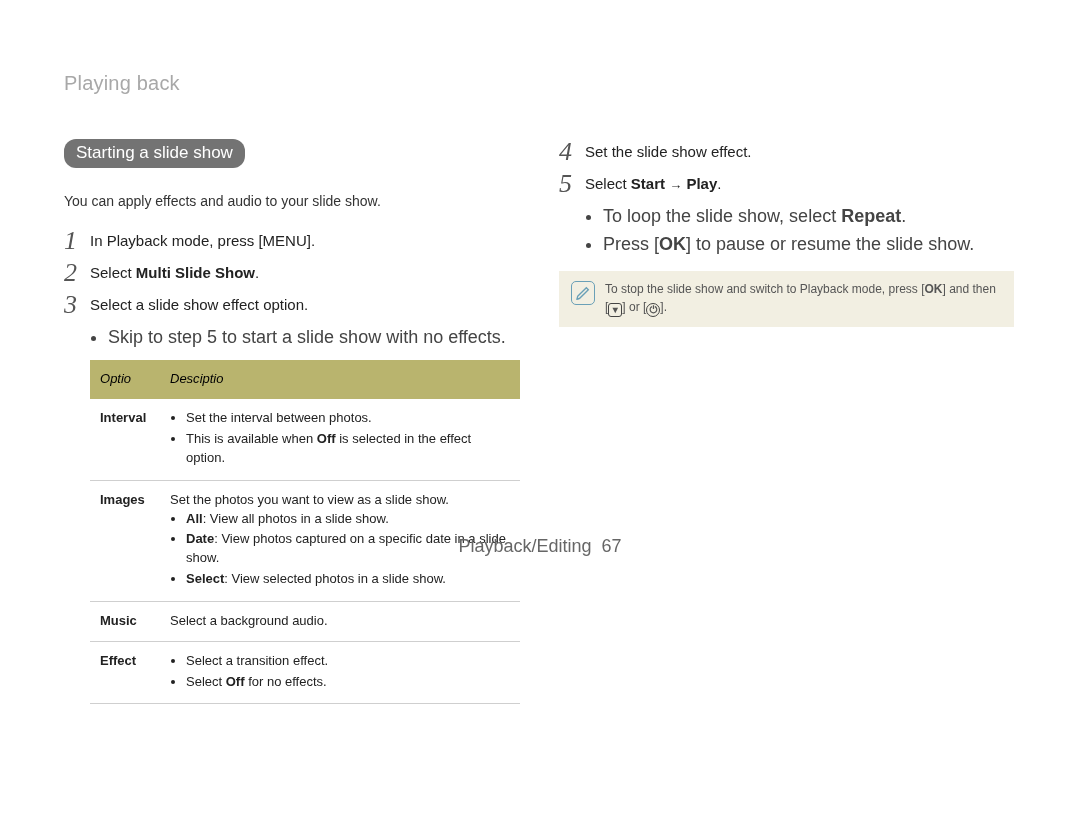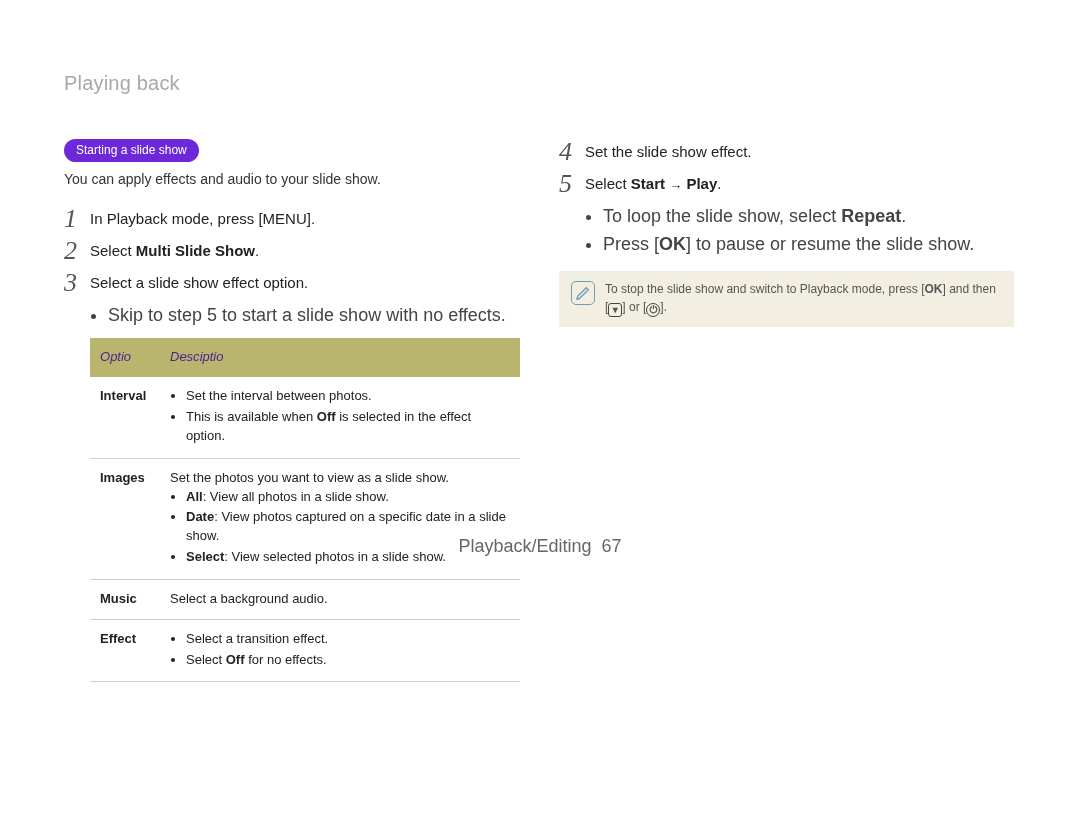--- a/index.html
+++ b/index.html
@@ -4,34 +4,34 @@
 <style>
   * { box-sizing: border-box; margin: 0; padding: 0; }
   html, body { width: 1080px; height: 815px; font-family: Arial, Helvetica, sans-serif; background: #fff; color: #222; }
   .page { width: 1080px; height: 593px; position: relative; padding: 72px 64px 40px 64px; }
   .breadcrumb { font-size: 20px; font-weight: 300; color: #a8a8a8; margin-bottom: 44px; letter-spacing: 0.2px; }
   .columns { display: flex; gap: 40px; }
   .col { flex: 1 1 0; min-width: 0; }
   .col-left { flex-basis: 455px; max-width: 455px; }
   .col-right { flex-basis: 455px; max-width: 455px; }
 
-  .pill { display: inline-block; background: #6d28d9; color: #fff; font-size: 12px; padding: 4px 12px 5px 12px; border-radius: 12px; margin-bottom: 8px; }
+  .pill { display: inline-block; background: #737373; color: #fff; font-size: 17px; padding: 4px 12px 5px 12px; border-radius: 12px; margin-bottom: 24px; }
   .intro { font-size: 14px; color: #333; margin-bottom: 18px; line-height: 1.3; }
 
   .step { display: flex; align-items: flex-start; margin-bottom: 6px; }
   .step-num { font-family: Georgia, 'Times New Roman', serif; font-style: italic; font-size: 26px; color: #555; width: 26px; flex: 0 0 26px; line-height: 1; padding-top: 0px; }
   .step-body { padding-top: 3px; font-size: 15px; line-height: 1.35; }
   .btn-label { font-weight: 400; }
 
   ul.bullets { list-style: disc; margin: 4px 0 10px 44px; font-size: 18px; color: #444; line-height: 1.45; }
   ul.bullets li { margin-bottom: 2px; }
 
   
   .opt-table { margin-left: 26px; margin-top: 4px; width: 430px; border-collapse: collapse; }
-  .opt-head { background: #b9b46e; color: #4c1d95; font-style: italic; font-size: 13px; }
+  .opt-head { background: #b9b46e; color: #000000; font-style: italic; font-size: 13px; }
   .opt-head td { padding: 4px 10px; }
   .opt-head td:first-child { width: 70px; }
   .opt-table tbody tr { border-bottom: 1px solid #cfcfcf; }
   .opt-table td { padding: 10px 10px; font-size: 13px; vertical-align: top; line-height: 1.45; }
   .opt-label { font-weight: 700; width: 70px; white-space: nowrap; }
   .opt-table ul { list-style: disc; padding-left: 16px; }
   .opt-table ul li { margin-bottom: 2px; }
 
   
   .note { display: flex; background: #f2efe2; border-radius: 0; padding: 10px 12px; margin-top: 14px; font-size: 12px; color: #555; line-height: 1.45; gap: 10px; }

